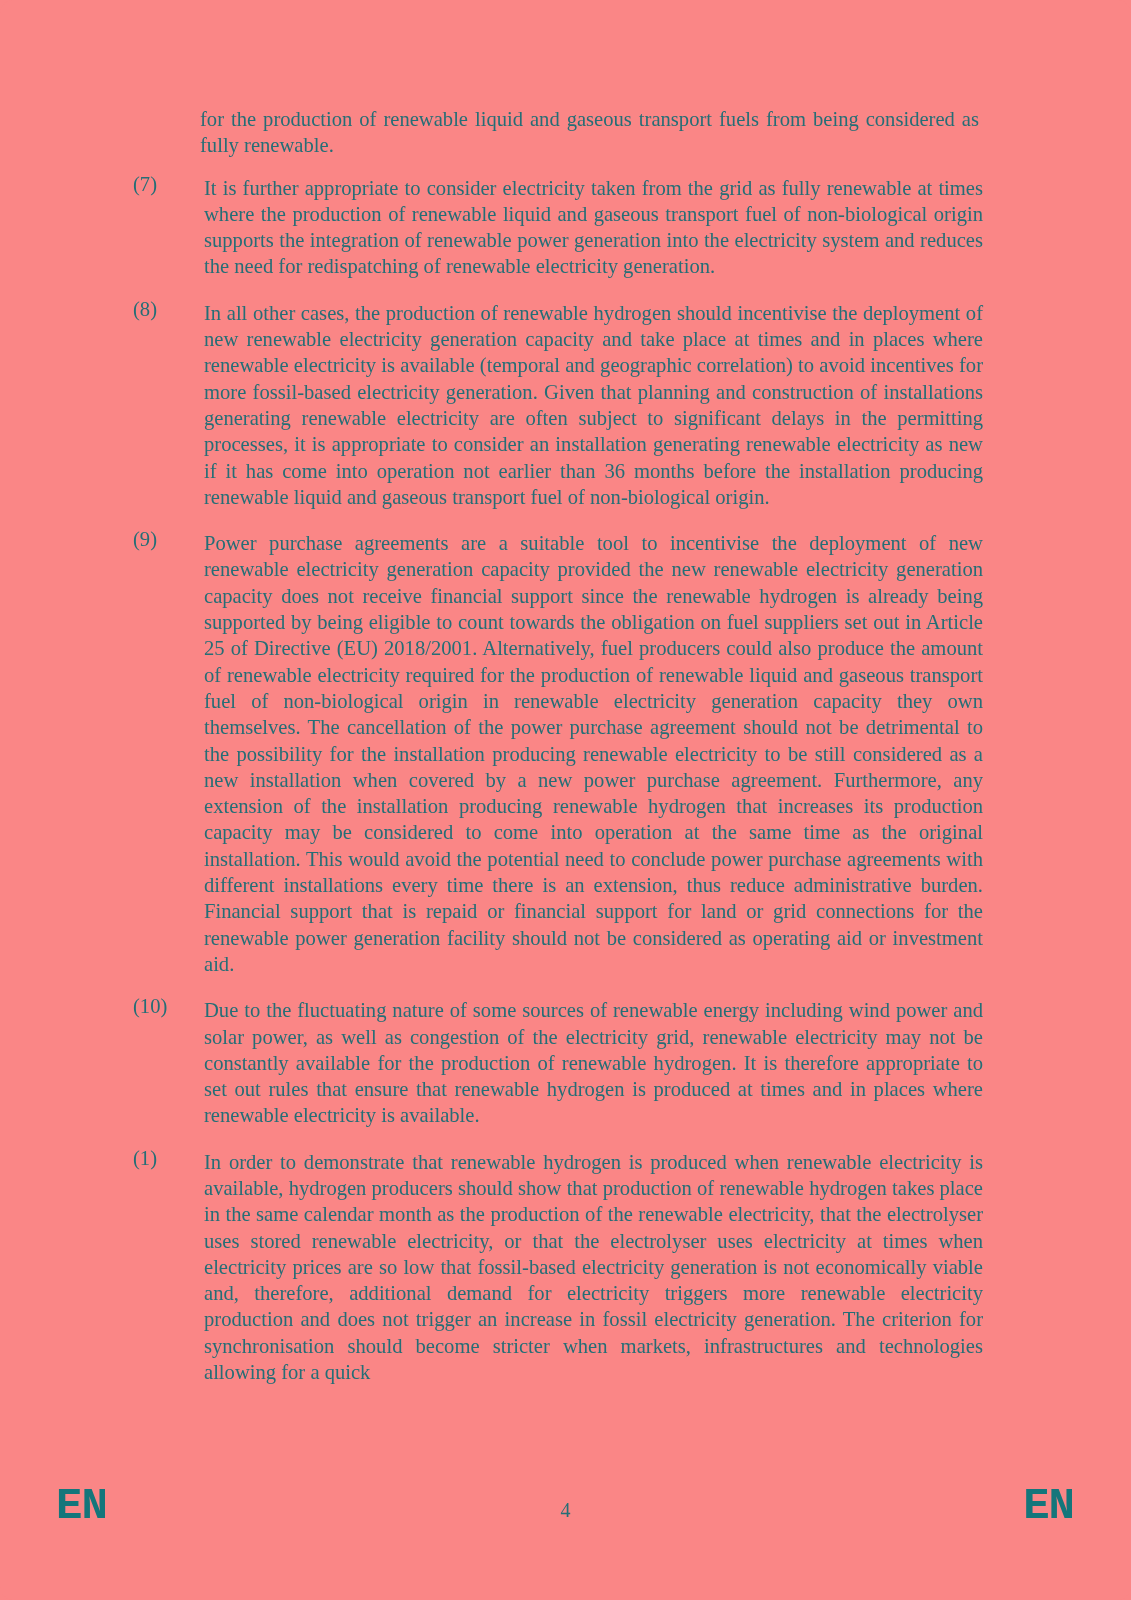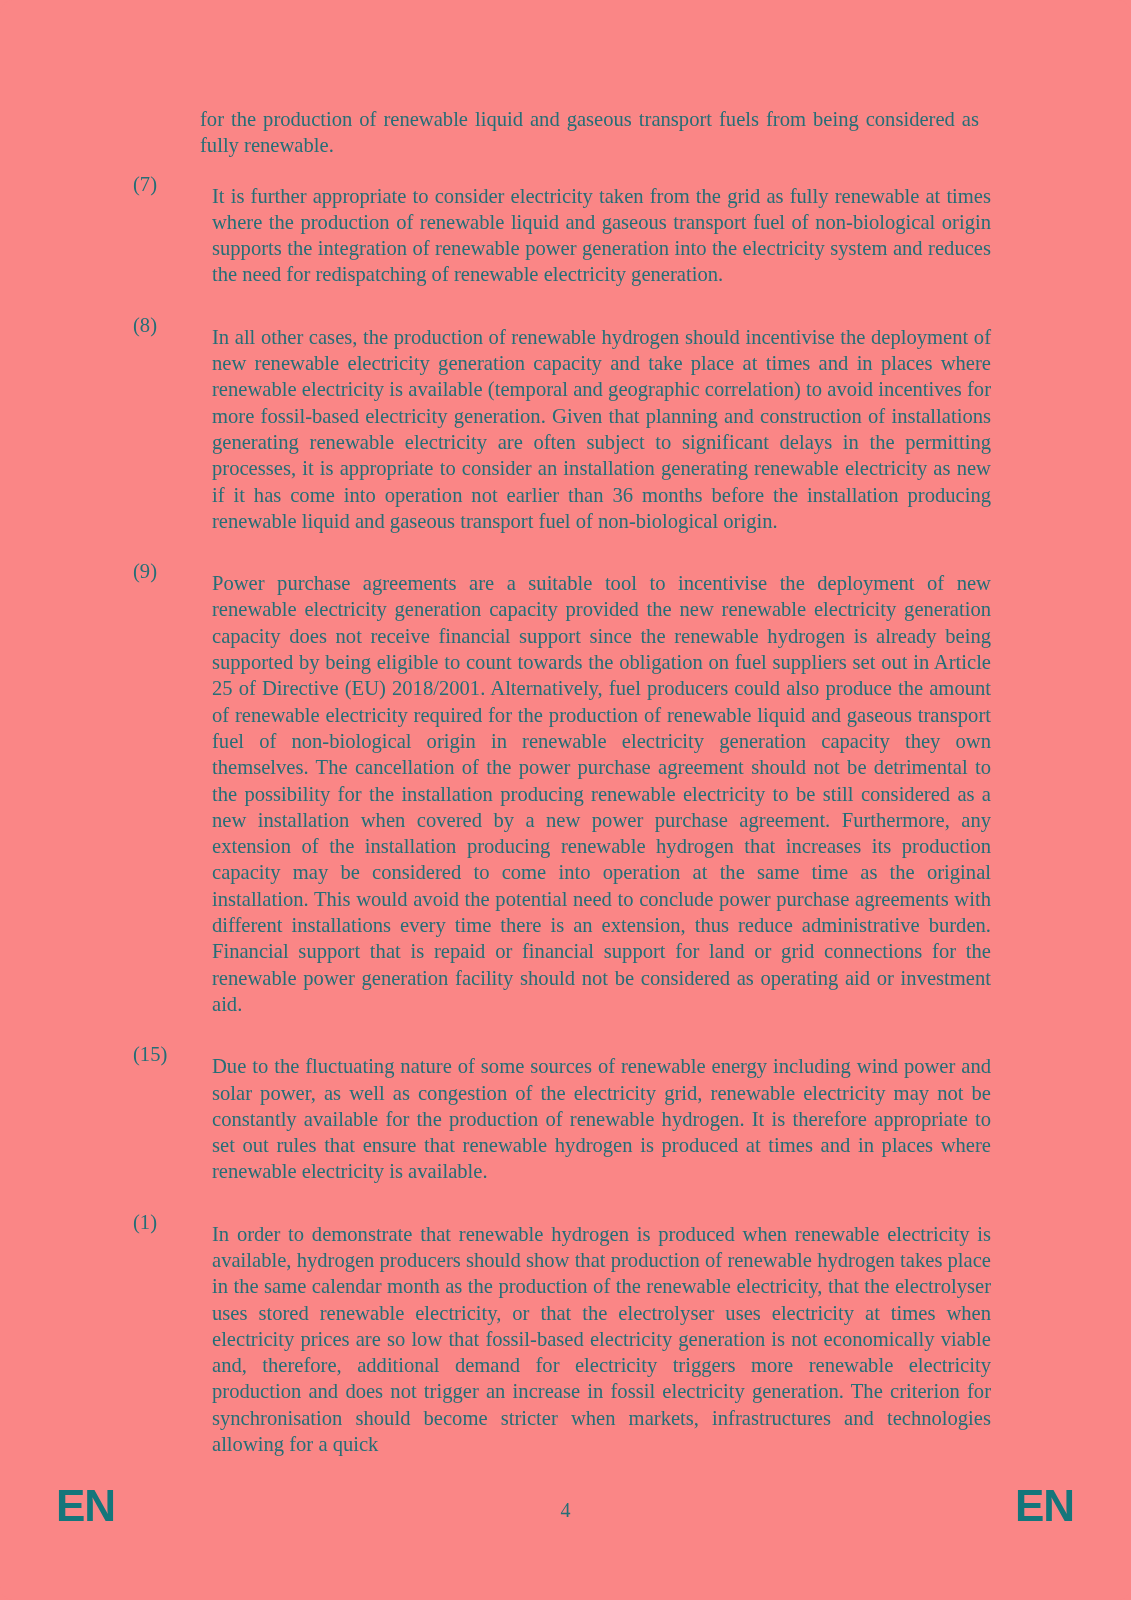--- a/index.html
+++ b/index.html
@@ -40,27 +40,27 @@
   .numbered {
     display: flex;
     align-items: flex-start;
     margin: 0 0 12px 0;
   }
   .pnum {
     flex: 0 0 67px;
   }
   .ptext {
     flex: 0 0 779px;
-    margin: 12px;
+    margin: 4px;
     text-align: justify;
   }
   .footer-en {
     position: absolute;
     top: 1484px;
-    font-family: Liberation Sans, sans-serif;
+    font-family: Liberation Mono, monospace;
     font-weight: 700;
     font-size: 44px;
     line-height: 1;
     letter-spacing: -1px;
     color: var(--footer-ink);
   }
   .footer-en-left  { left: 56px; }
   .footer-en-right { right: 57px; }
   .page-number {
     position: absolute;
@@ -92,21 +92,21 @@
       <span class="pnum">(8)</span>
       <p class="ptext">In all other cases, the production of renewable hydrogen should incentivise the deployment of new renewable electricity generation capacity and take place at times and in places where renewable electricity is available (temporal and geographic correlation) to avoid incentives for more fossil-based electricity generation. Given that planning and construction of installations generating renewable electricity are often subject to significant delays in the permitting processes, it is appropriate to consider an installation generating renewable electricity as new if it has come into operation not earlier than 36 months before the installation producing renewable liquid and gaseous transport fuel of non-biological origin.</p>
     </section>
 
     <section class="numbered">
       <span class="pnum">(9)</span>
       <p class="ptext">Power purchase agreements are a suitable tool to incentivise the deployment of new renewable electricity generation capacity provided the new renewable electricity generation capacity does not receive financial support since the renewable hydrogen is already being supported by being eligible to count towards the obligation on fuel suppliers set out in Article 25 of Directive (EU) 2018/2001. Alternatively, fuel producers could also produce the amount of renewable electricity required for the production of renewable liquid and gaseous transport fuel of non-biological origin in renewable electricity generation capacity they own themselves. The cancellation of the power purchase agreement should not be detrimental to the possibility for the installation producing renewable electricity to be still considered as a new installation when covered by a new power purchase agreement. Furthermore, any extension of the installation producing renewable hydrogen that increases its production capacity may be considered to come into operation at the same time as the original installation. This would avoid the potential need to conclude power purchase agreements with different installations every time there is an extension, thus reduce administrative burden. Financial support that is repaid or financial support for land or grid connections for the renewable power generation facility should not be considered as operating aid or investment aid.</p>
     </section>
 
     <section class="numbered">
-      <span class="pnum">(15)</span>
+      <span class="pnum">(10)</span>
       <p class="ptext">Due to the fluctuating nature of some sources of renewable energy including wind power and solar power, as well as congestion of the electricity grid, renewable electricity may not be constantly available for the production of renewable hydrogen. It is therefore appropriate to set out rules that ensure that renewable hydrogen is produced at times and in places where renewable electricity is available.</p>
     </section>
 
     <section class="numbered">
       <span class="pnum">(1)</span>
       <p class="ptext">In order to demonstrate that renewable hydrogen is produced when renewable electricity is available, hydrogen producers should show that production of renewable hydrogen takes place in the same calendar month as the production of the renewable electricity, that the electrolyser uses stored renewable electricity, or that the electrolyser uses electricity at times when electricity prices are so low that fossil-based electricity generation is not economically viable and, therefore, additional demand for electricity triggers more renewable electricity production and does not trigger an increase in fossil electricity generation. The criterion for synchronisation should become stricter when markets, infrastructures and technologies allowing for a quick</p>
     </section>
 
   </main>
 

